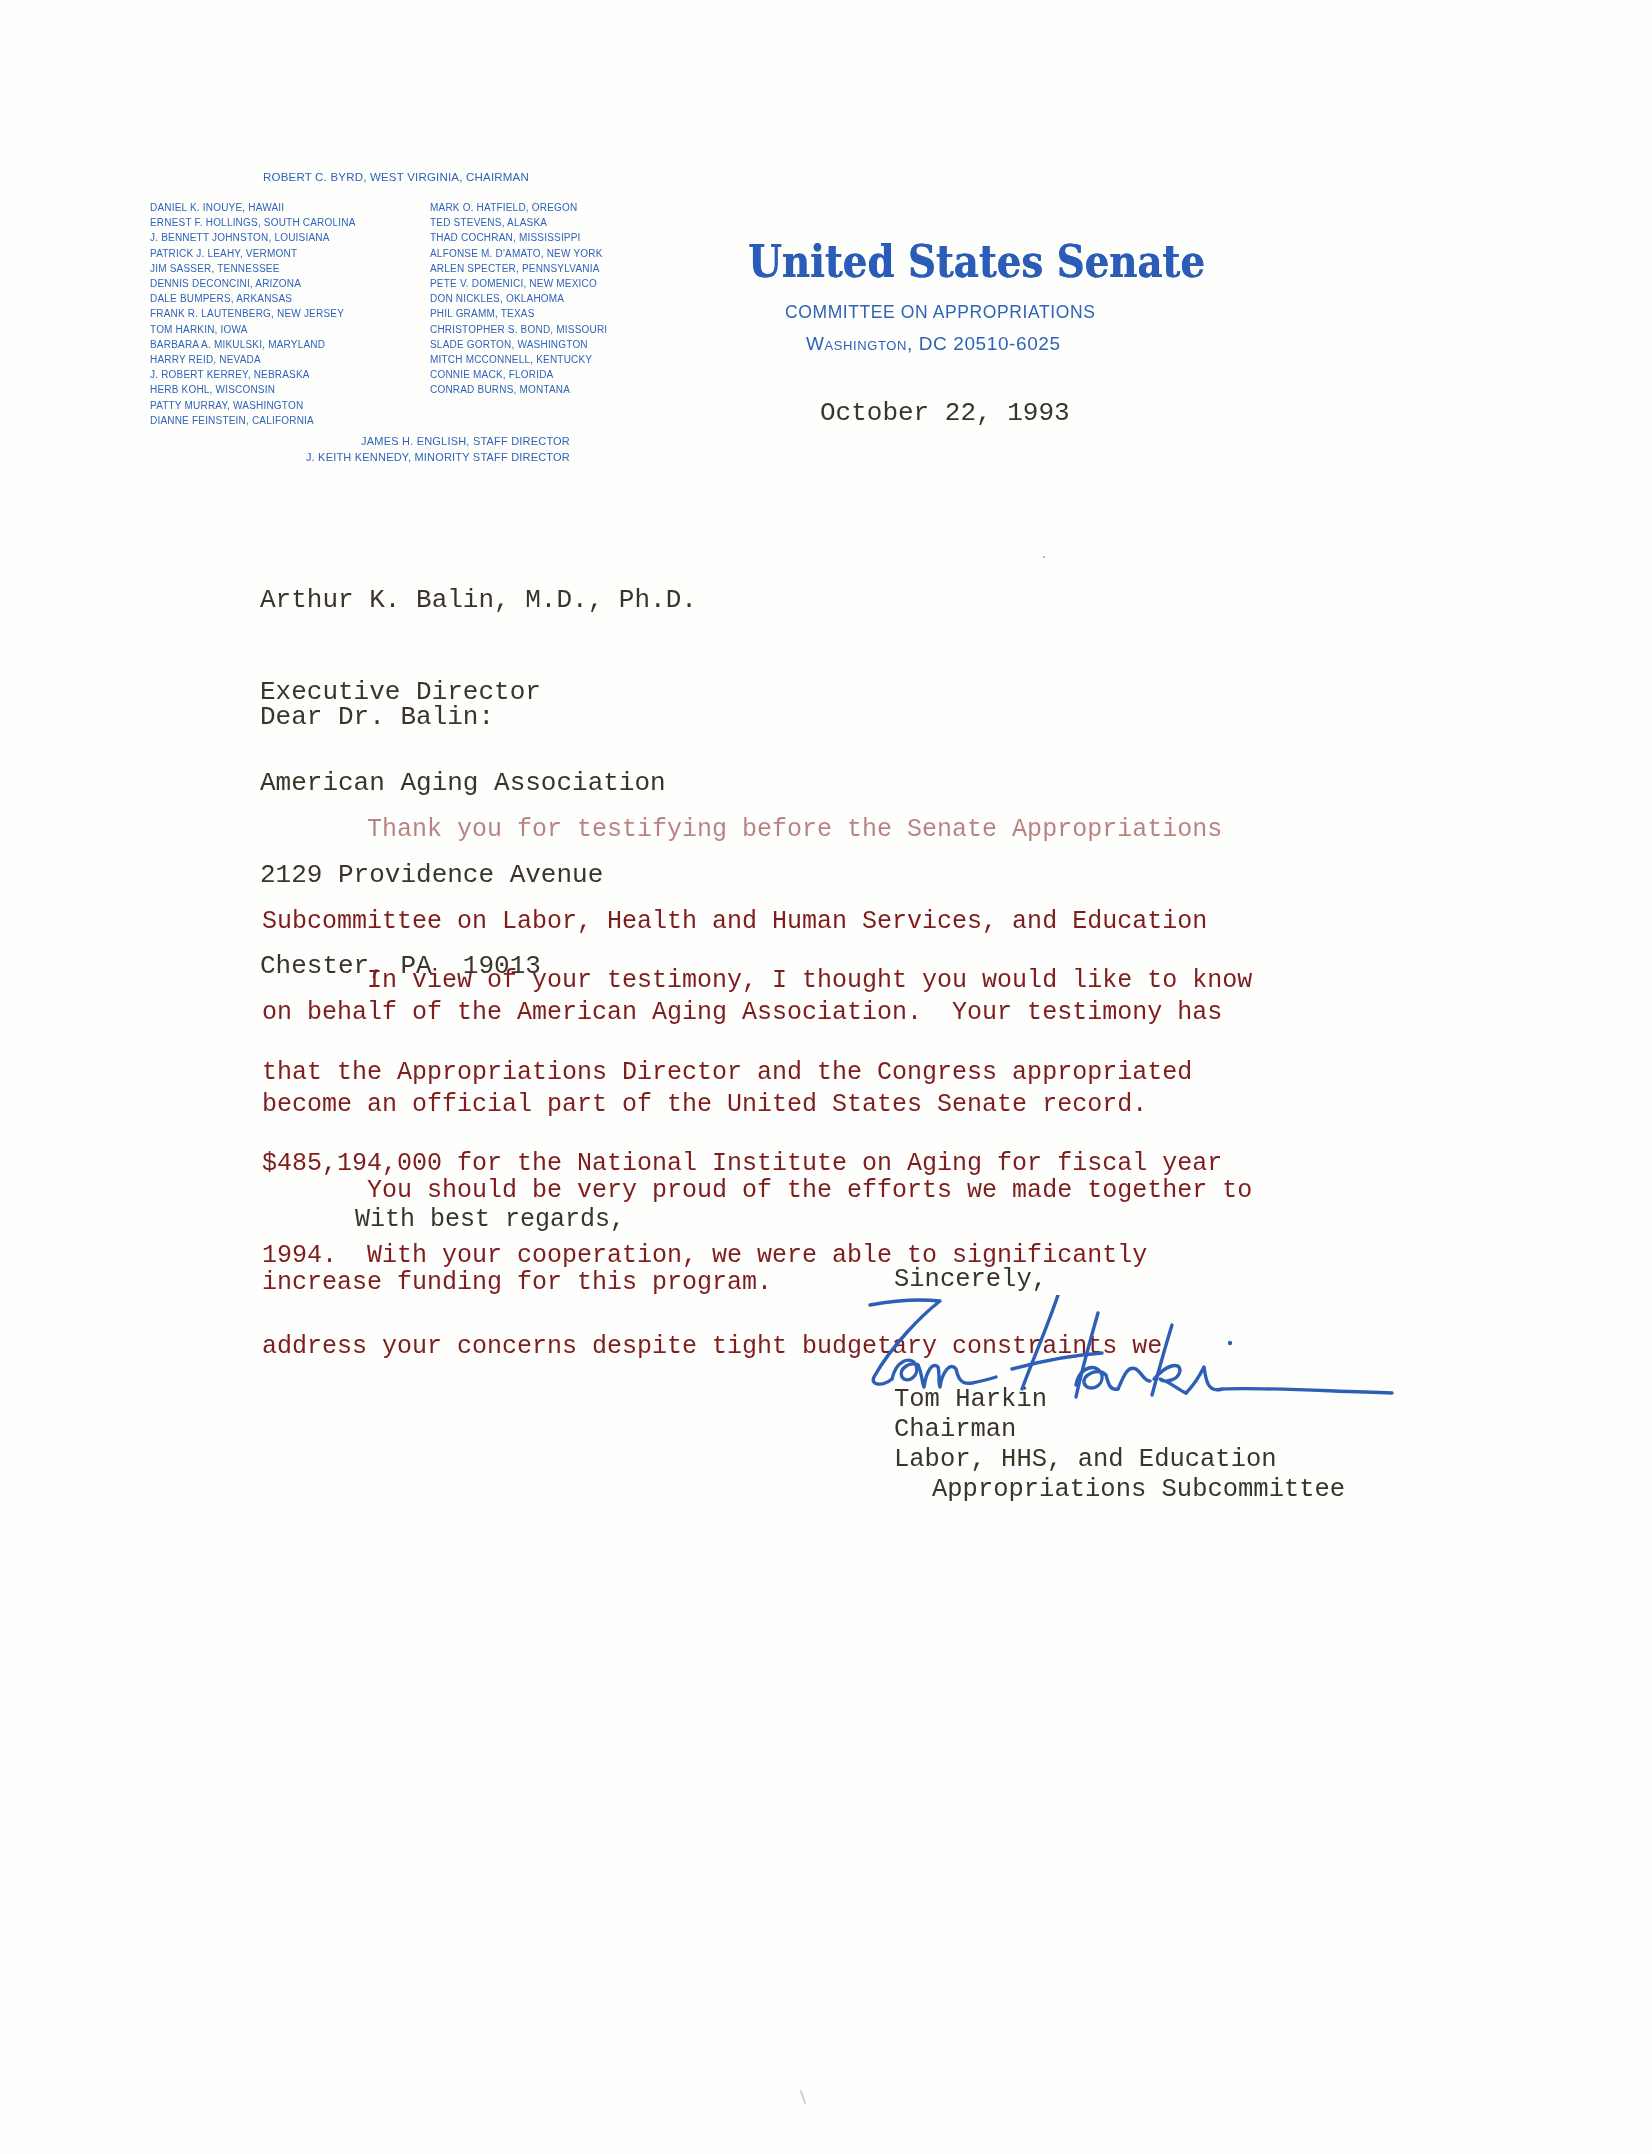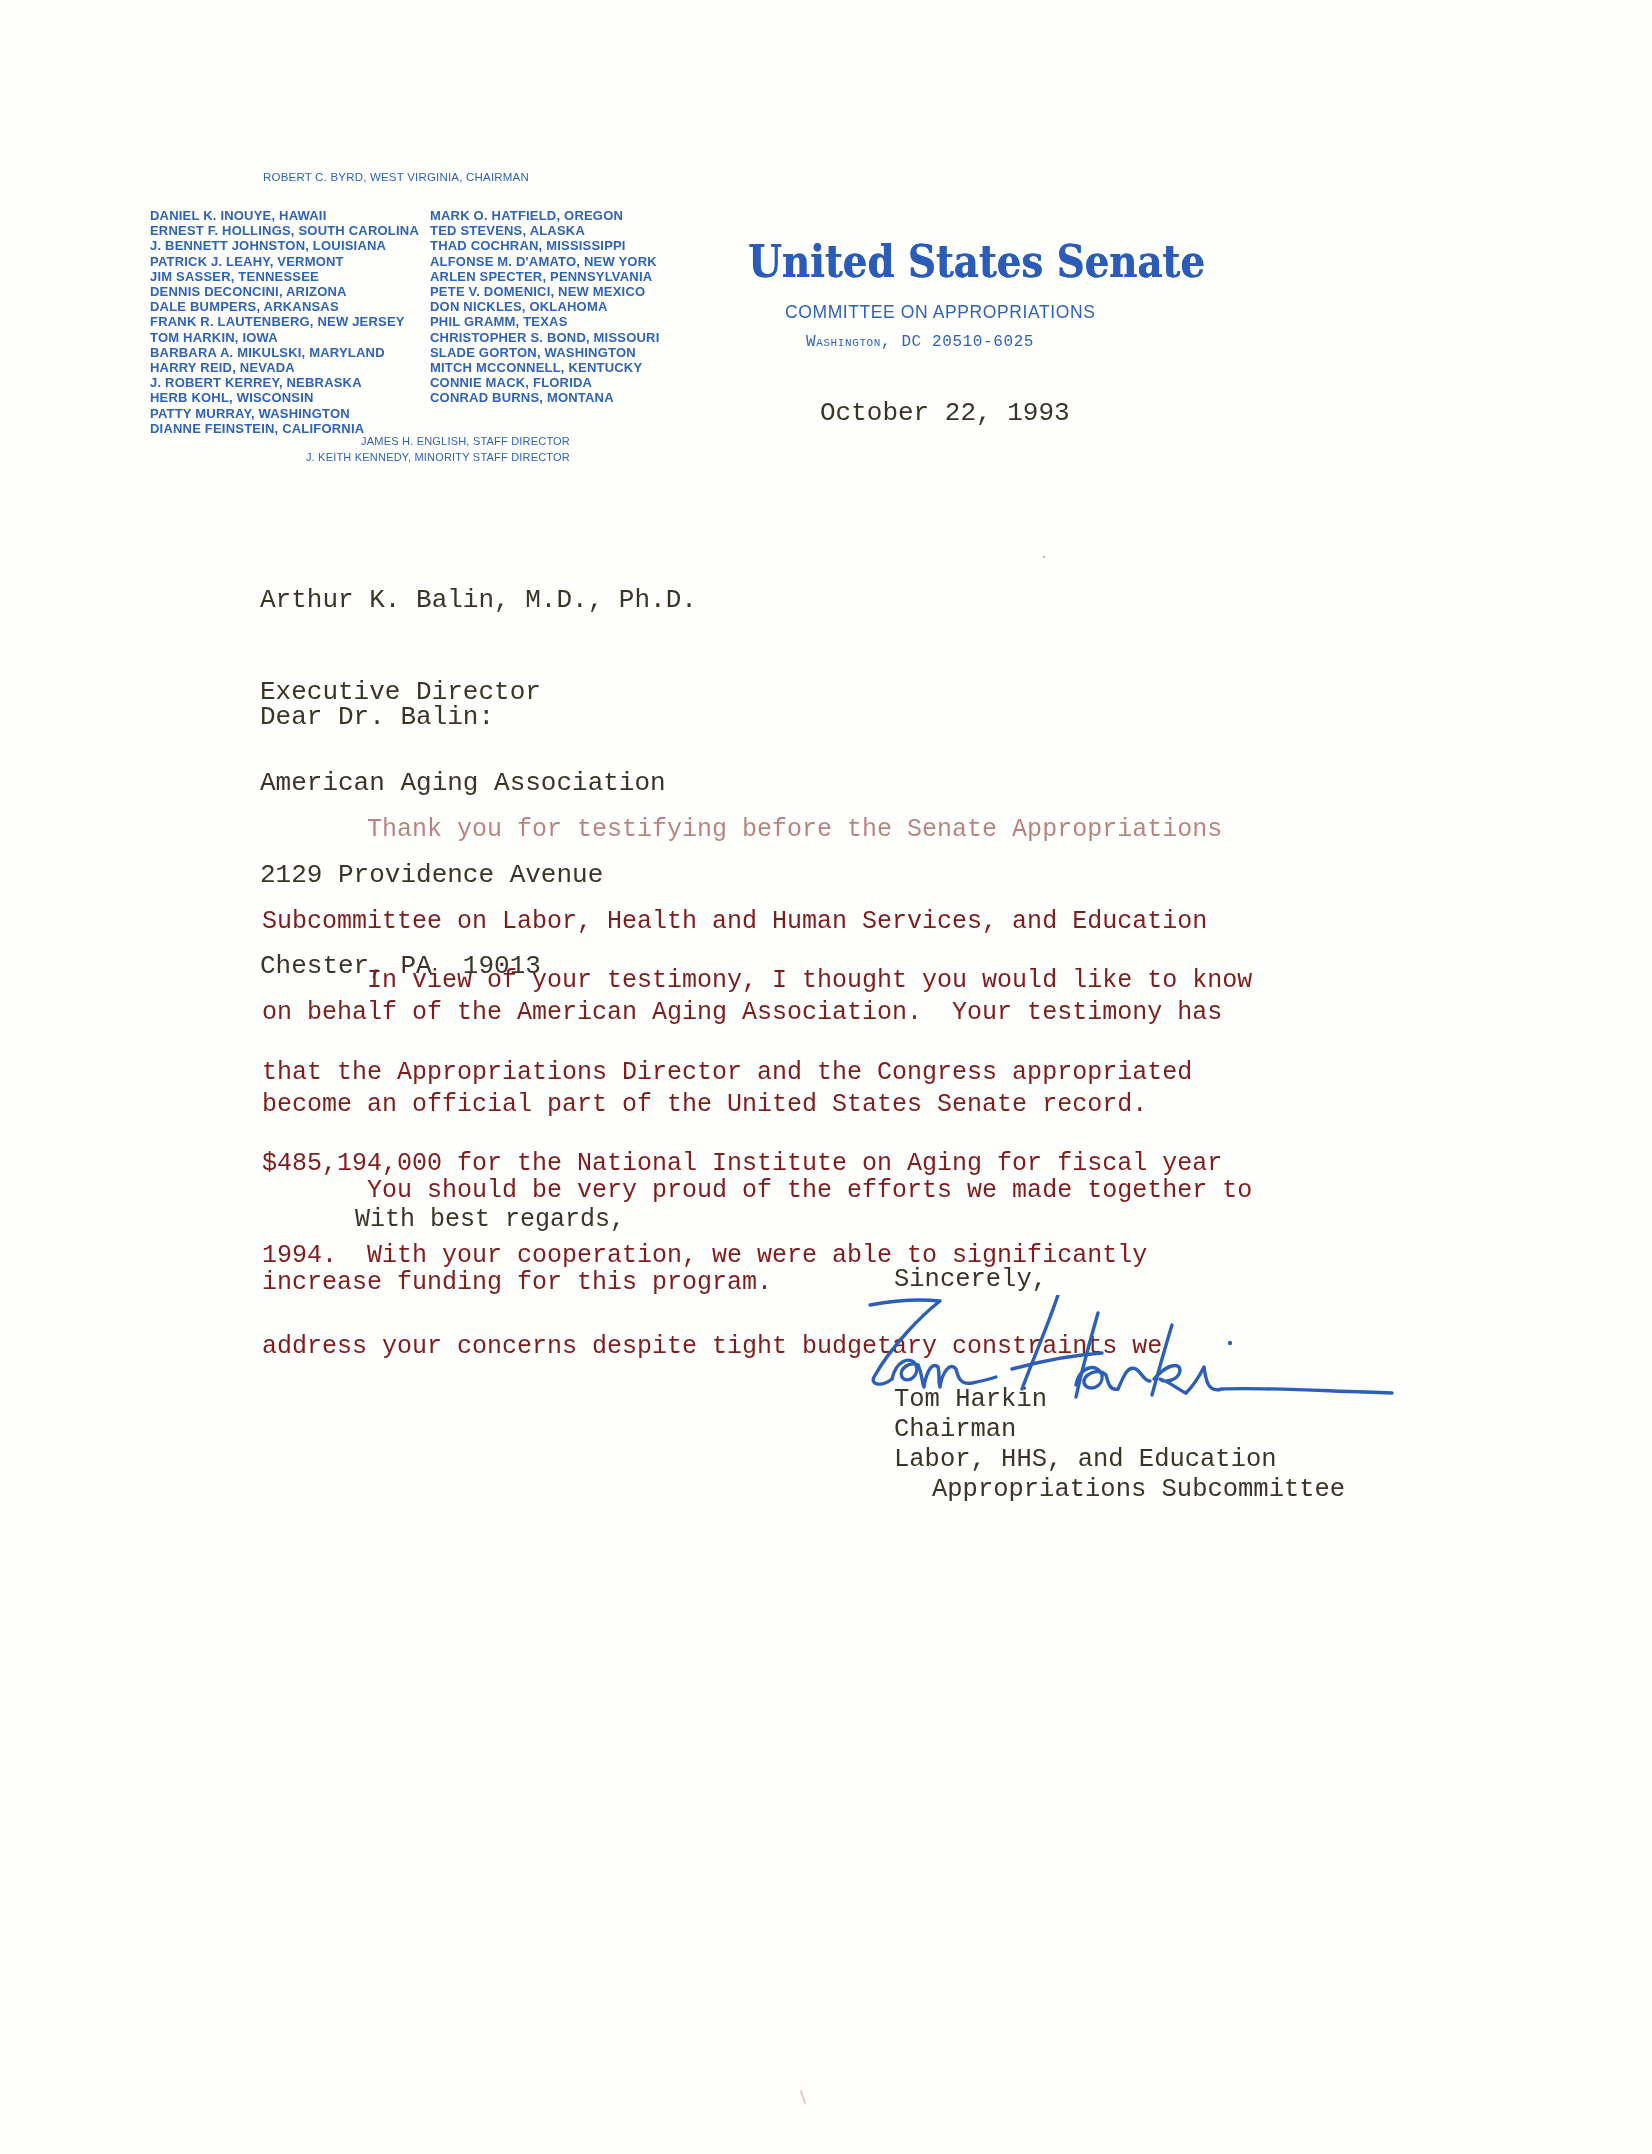--- a/index.html
+++ b/index.html
@@ -28,24 +28,23 @@
     letter-spacing: 0.2px;
   }
   .chairman {
     position: absolute;
     left: 263px;
     top: 171px;
     font-size: 11.5px;
   }
   .members-col {
     position: absolute;
-    top: 208px;
-    font-size: 13px;
+    top: 200px;
+    font-size: 10px;
     line-height: 15.2px;
-    font-weight: bold;
   }
   .members-col.left { left: 150px; }
   .members-col.right { left: 430px; }
   .members-col div { white-space: nowrap; }
   .staff {
     position: absolute;
     top: 433px;
     left: 280px;
     width: 290px;
     text-align: right;
@@ -71,26 +70,25 @@
     left: 785px;
     top: 302px;
     font-size: 17.5px;
     letter-spacing: 0.6px;
     white-space: nowrap;
   }
   .address-lh {
     position: absolute;
     left: 806px;
     top: 333px;
-    font-size: 16px;
+    font-size: 19px;
     letter-spacing: 0.6px;
     white-space: nowrap;
     font-variant: small-caps;
     text-transform: none;
-    font-family: Liberation Mono, monospace;
   }
   
   .tw {
     font-family: "Liberation Mono", monospace;
     color: #3a3528;
     font-size: 26px;
     white-space: pre;
   }
   .date {
     position: absolute;

